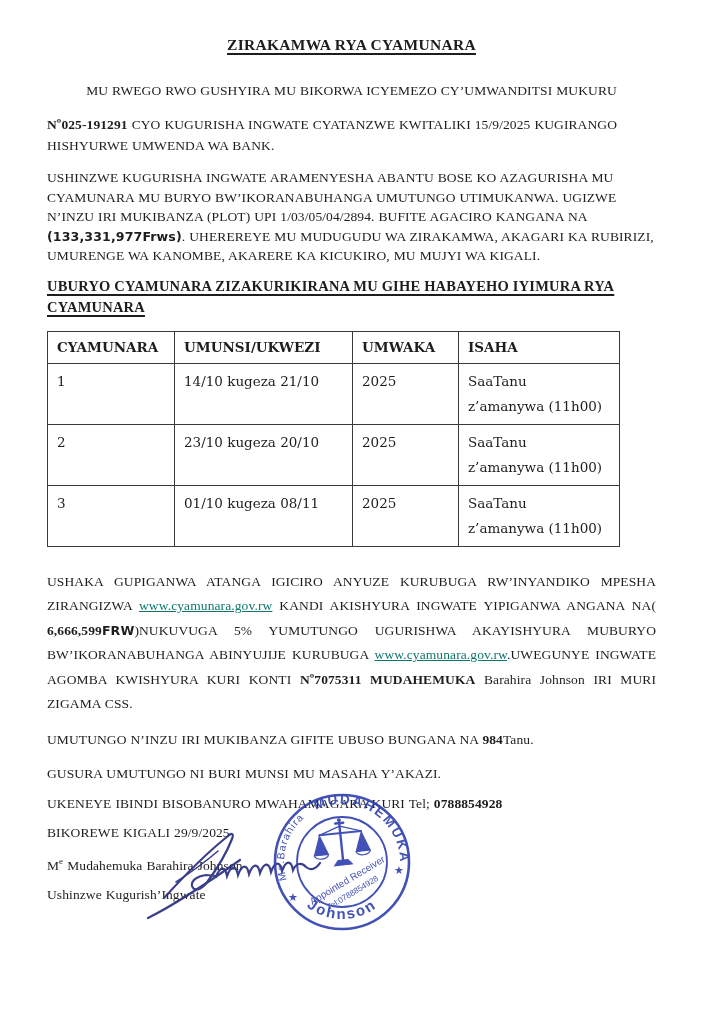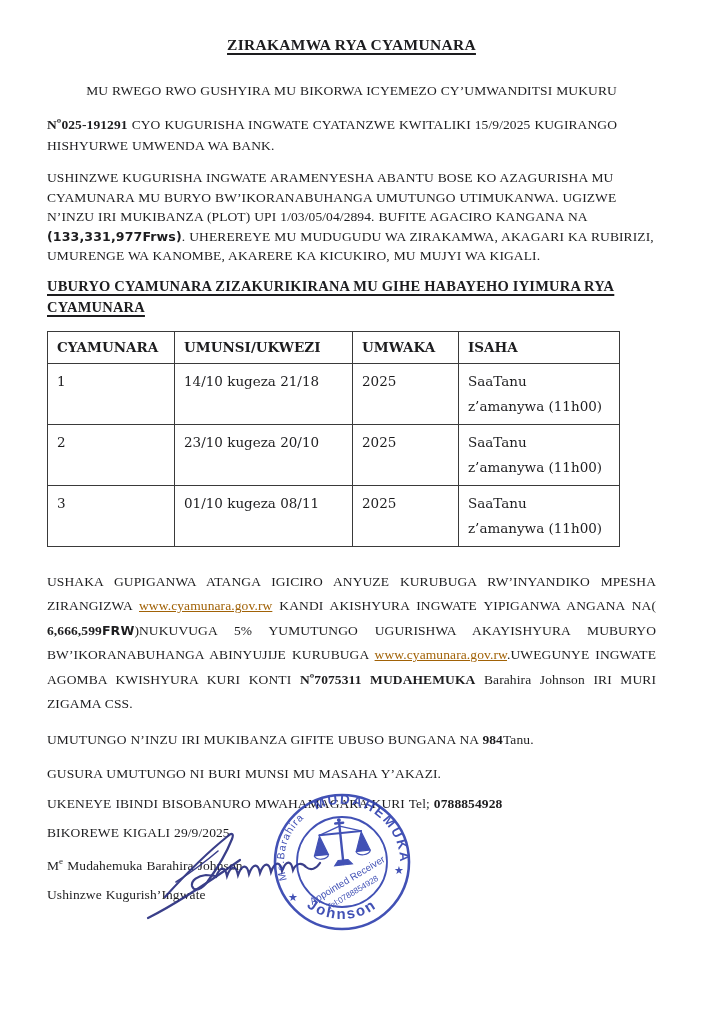--- a/index.html
+++ b/index.html
@@ -11,21 +11,21 @@
   .title{margin:0;text-align:center;font-size:15.5px;font-weight:700;letter-spacing:.3px;}
   .title .u{text-decoration:underline;text-underline-offset:3px;text-decoration-thickness:1.5px;}
   .p{margin:0;font-size:13.5px;line-height:21px;letter-spacing:.1px;word-spacing:.5px;}
   .p-intro1{margin-top:26px;text-align:center;}
   .p-intro2{margin-top:13px;}
   .p-notice{margin-top:12px;line-height:19.5px;}
   .heading{margin-top:10px;font-size:14.5px;font-weight:700;line-height:21.5px;letter-spacing:.2px;}
   .heading .u{text-decoration:underline;text-underline-offset:3px;text-decoration-thickness:1.6px;}
   .b{font-weight:700;}
   .sans-b{font-family:"DejaVu Sans",sans-serif;font-weight:700;font-size:12.6px;}
-  .link{color:#a16207;text-decoration:underline;cursor:pointer;}
+  .link{color:#0f766e;text-decoration:underline;cursor:pointer;}
   table.schedule{border-collapse:collapse;margin-top:8px;table-layout:fixed;}
   table.schedule th,table.schedule td{border:1.4px solid #3a3a3a;}
   table.schedule th{
     font-family:"DejaVu Serif",serif;font-size:13.5px;font-weight:700;
     text-align:left;padding:6px 9px;height:19px;
   }
   table.schedule td{
     font-family:"DejaVu Serif",serif;font-size:13.5px;
     vertical-align:top;padding:5px 9px;height:47px;line-height:25px;
   }
@@ -68,21 +68,21 @@
       <tr>
         <th>CYAMUNARA</th>
         <th>UMUNSI/UKWEZI</th>
         <th>UMWAKA</th>
         <th>ISAHA</th>
       </tr>
     </thead>
     <tbody>
       <tr>
         <td>1</td>
-        <td>14/10 kugeza 21/18</td>
+        <td>14/10 kugeza 21/10</td>
         <td>2025</td>
         <td>
           <div class="isaha-l1">
               <span>Saa</span>
               <span>Tanu</span>
             </div>
           <div>z’amanywa (11h00)</div>
         </td>
       </tr>
       <tr>

